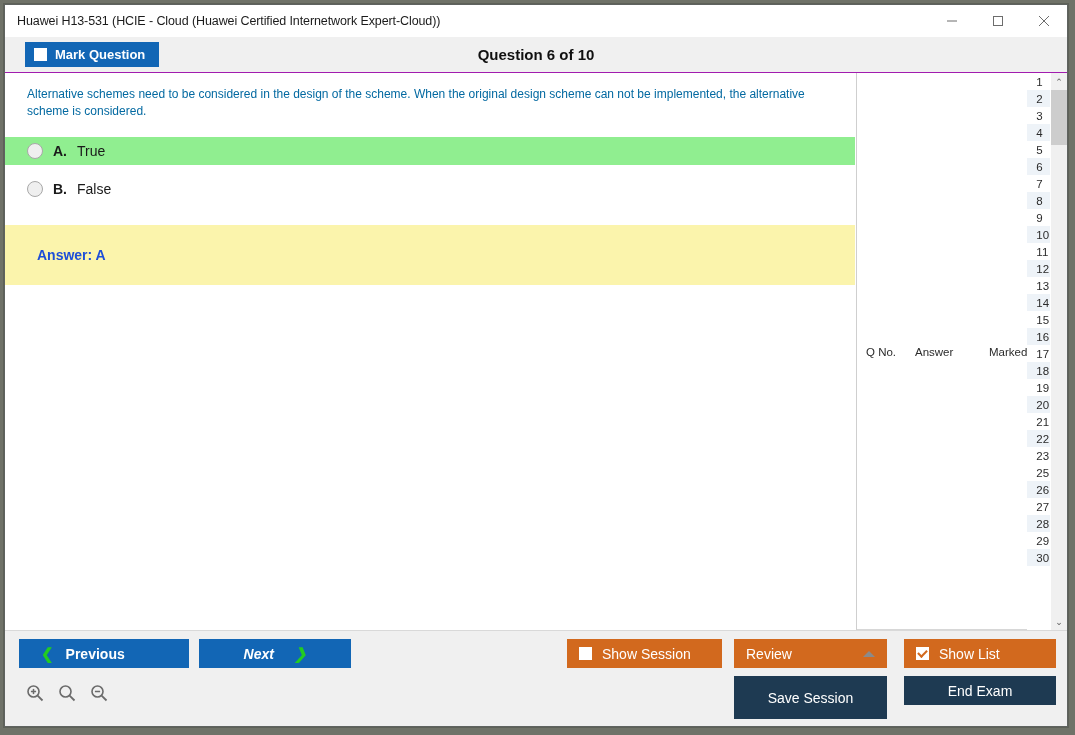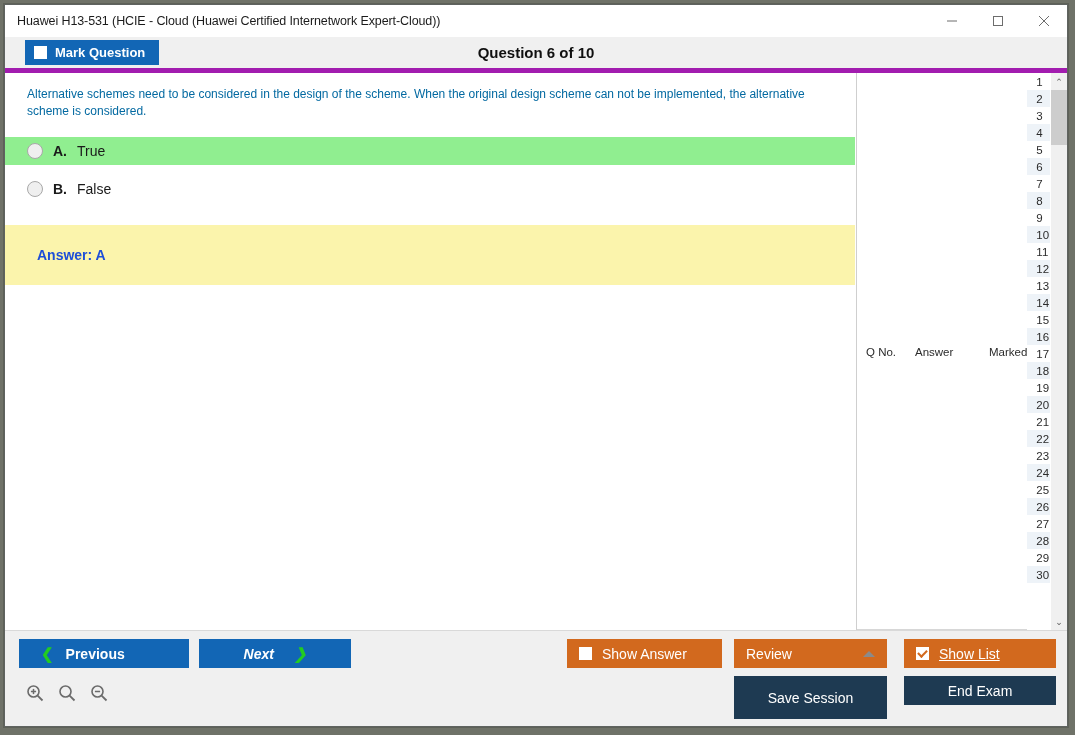--- a/index.html
+++ b/index.html
@@ -57,21 +57,21 @@
   }
   .win-btn svg { display: block; }
 
   
   #header-bar {
     flex: 0 0 36px;
     background: #f0f0f0;
     position: relative;
     display: flex;
     align-items: center;
-    border-bottom: 5px solid #a21caf;
+    border-bottom: 1px solid #a21caf;
   }
   #mark-question-btn {
     margin-left: 20px;
     background: #1266b5;
     color: #ffffff;
     height: 25px;
     padding: 0 14px 0 9px;
     display: flex;
     align-items: center;
     gap: 8px;
@@ -302,21 +302,21 @@
   }
   #review-caret {
     margin-left: auto; margin-right: 12px;
     width: 0; height: 0;
     border-left: 6px solid transparent;
     border-right: 6px solid transparent;
     border-bottom: 6px solid #8a8a8a;
   }
   #btn-show-list {
     left: 899px; top: 8px; width: 152px; height: 29px;
-    font-size: 14px; padding-left: 12px; gap: 10px; text-decoration: underline;
+    font-size: 14px; padding-left: 12px; gap: 10px;
   }
   #btn-save-session {
     left: 729px; top: 45px; width: 153px; height: 43px;
     font-size: 14px; justify-content: center;
   }
   #btn-end-exam {
     left: 899px; top: 45px; width: 152px; height: 29px;
     font-size: 14px; justify-content: center;
   }
 </style>
@@ -493,25 +493,20 @@
             <div class="q-row alt">
               <div class="col-qno">22</div>
               <div class="col-answer"></div>
               <div class="col-marked"></div>
             </div>
             <div class="q-row">
               <div class="col-qno">23</div>
               <div class="col-answer"></div>
               <div class="col-marked"></div>
             </div>
-            <div class="q-row alt">
-              <div class="col-qno">24</div>
-              <div class="col-answer"></div>
-              <div class="col-marked"></div>
-            </div>
             <div class="q-row">
               <div class="col-qno">25</div>
               <div class="col-answer"></div>
               <div class="col-marked"></div>
             </div>
             <div class="q-row alt">
               <div class="col-qno">26</div>
               <div class="col-answer"></div>
               <div class="col-marked"></div>
             </div>
@@ -572,21 +567,21 @@
       </svg>
       <svg class="zoom-btn" width="20" height="20" viewBox="0 0 20 20">
         <circle cx="8.5" cy="8.5" r="5.5" fill="none" stroke="#6b6b6b" stroke-width="1.6"></circle>
         <line x1="12.6" y1="12.6" x2="17.5" y2="17.5" stroke="#6b6b6b" stroke-width="1.8"></line>
         <line x1="5.9" y1="8.5" x2="11.1" y2="8.5" stroke="#6b6b6b" stroke-width="1.5"></line>
       </svg>
     </div>
 
     <button id="btn-show-answer" class="btn btn-orange">
       <span class="chk-box" id="show-answer-chk"></span>
-      <span>Show Answer</span>
+      <span>Show Session</span>
     </button>
 
     <button id="btn-review" class="btn btn-orange">
       <span>Review</span>
       <span id="review-caret"></span>
     </button>
 
     <button id="btn-show-list" class="btn btn-orange">
       <span class="chk-box checked" id="show-list-chk"></span>
       <span>Show List</span>

